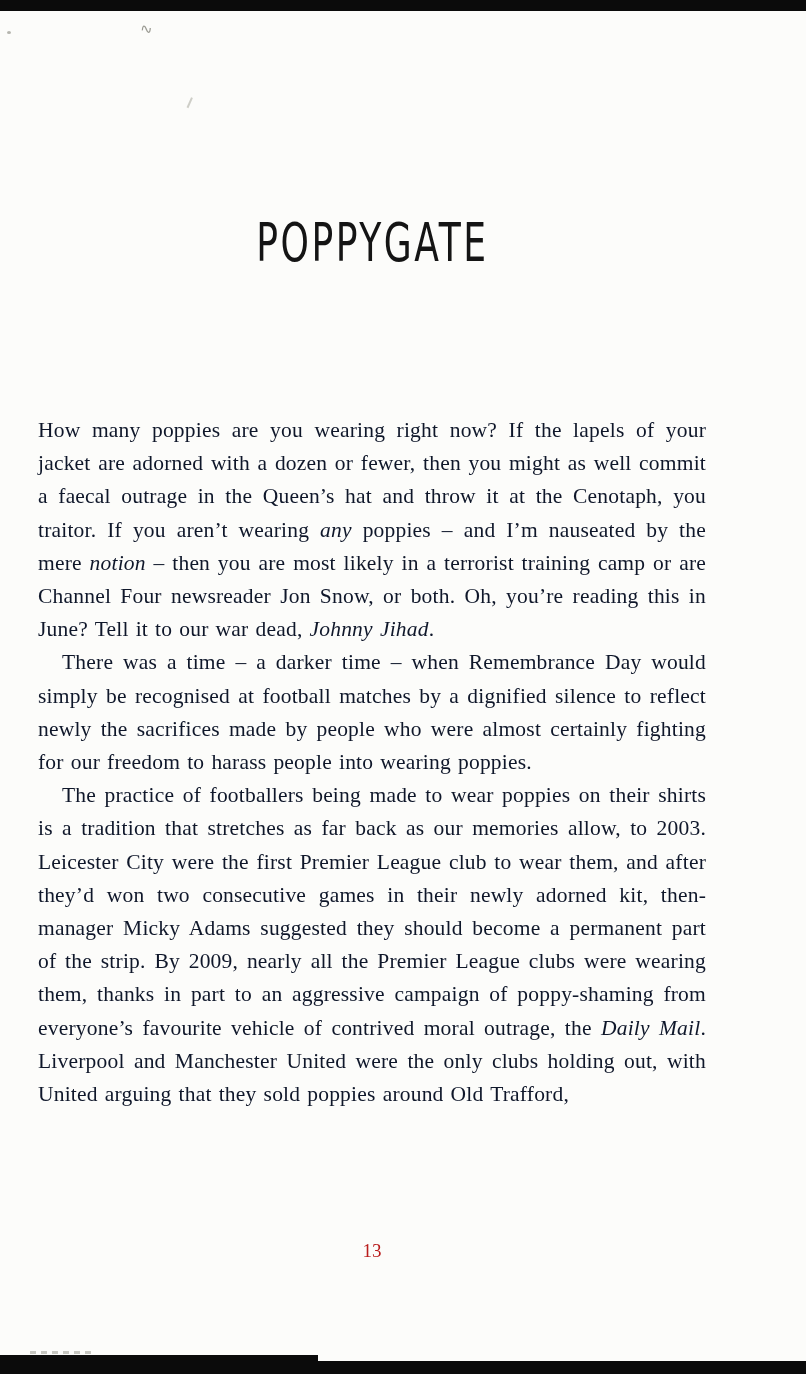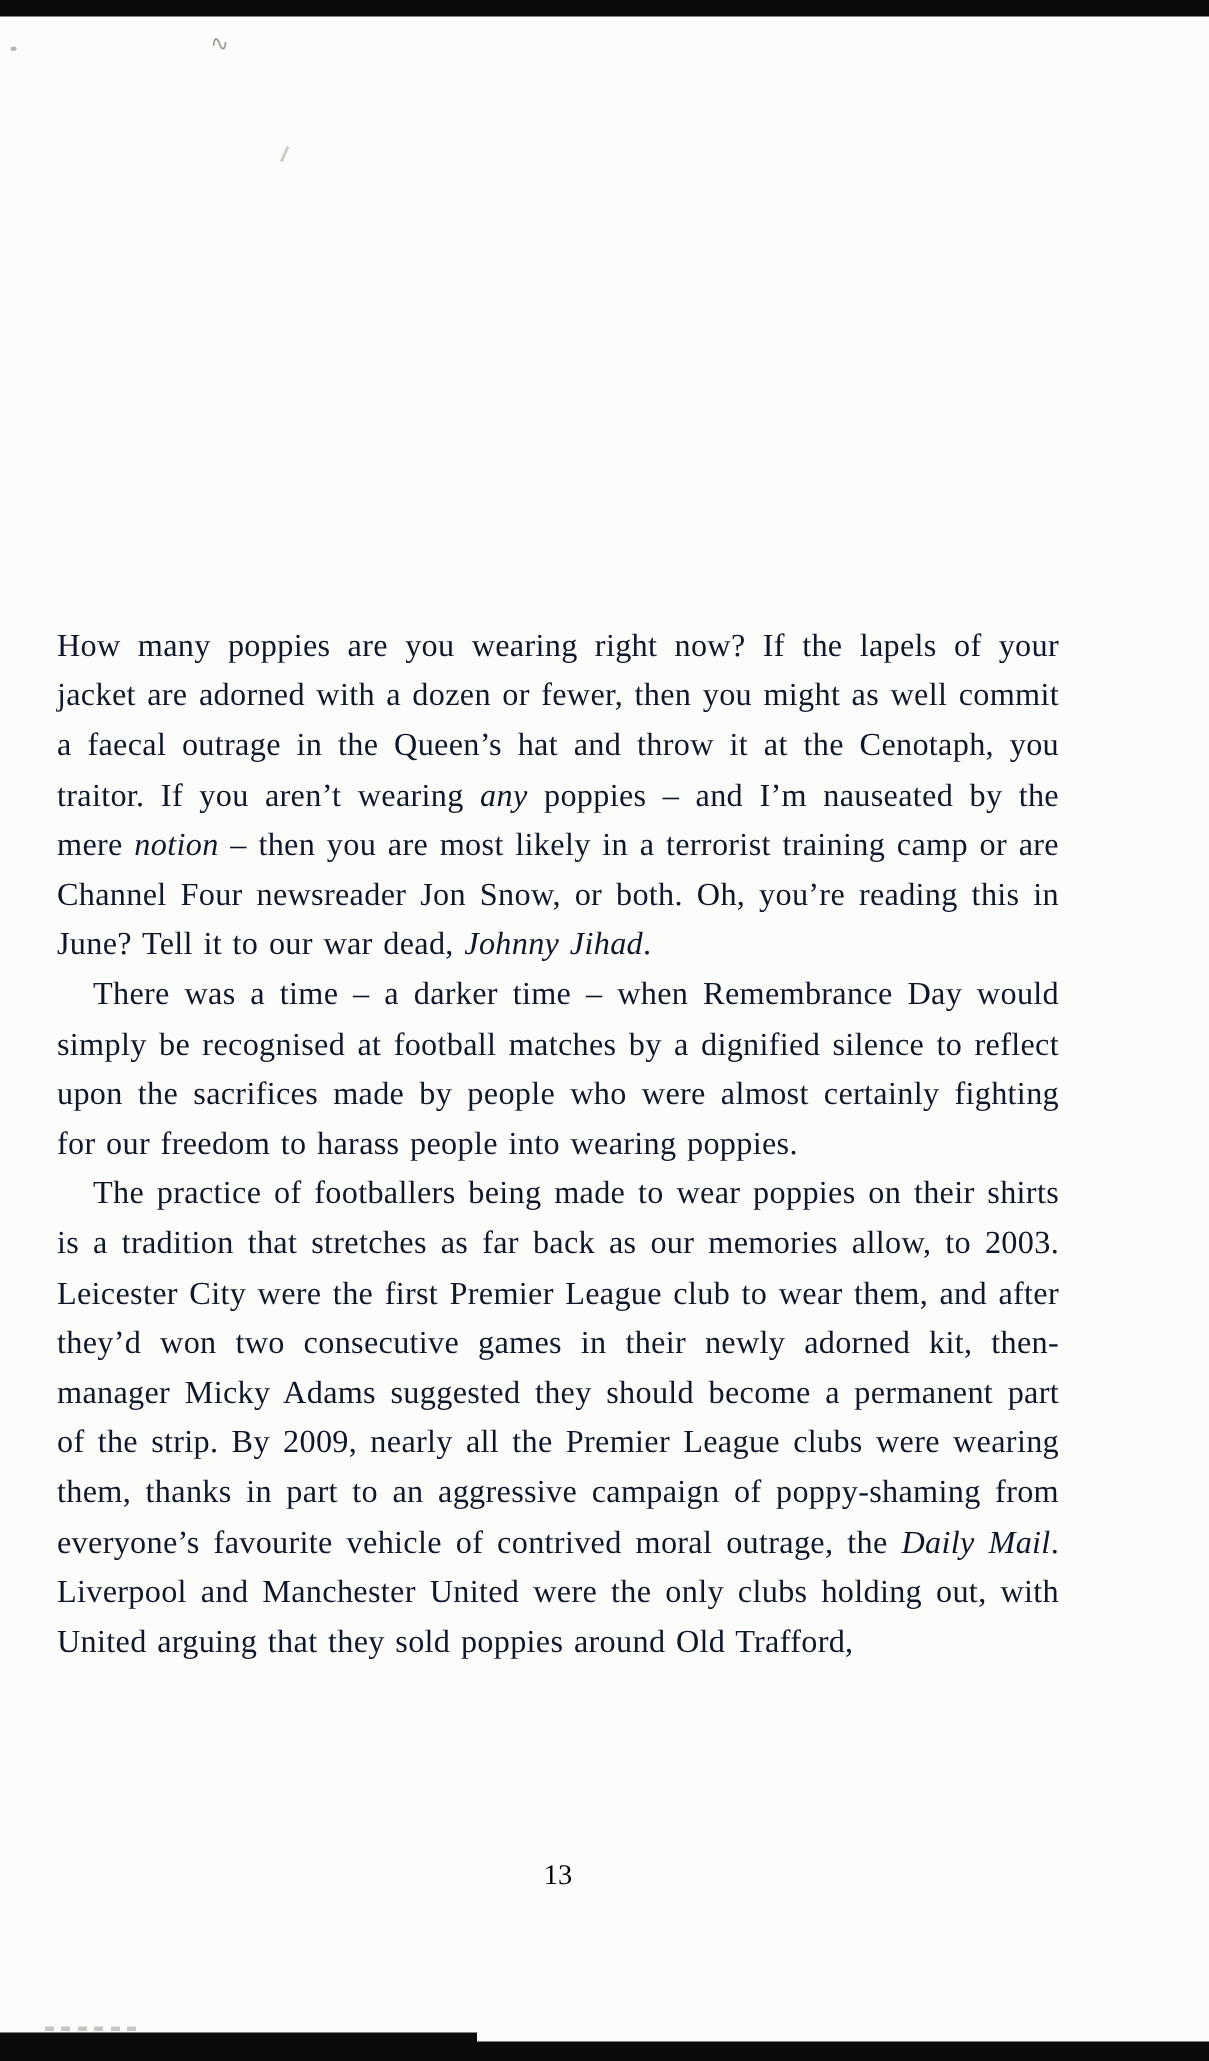--- a/index.html
+++ b/index.html
@@ -114,38 +114,41 @@
   .italic {
     font-style: italic;
   }
   .page-number {
     position: absolute;
     top: 1240px;
     left: 0;
     width: 668px;
     text-align: center;
     font-size: 19px;
-    color: #000000;
+    color: #b91c1c;
   }
 </style>
 </head>
 <body>
 
 <div class="page">
 
   <div class="dot-artifact"></div>
   <div class="squiggle-artifact">∿</div>
   <div class="tick-artifact"></div>
 
   <div class="content">
 
+    <div class="title-wrap">
+      <span class="title-text">POPPYGATE</span>
+    </div>
 
     <div class="body-text">
         <p class="para"><span>How many poppies are you wearing right now? If the lapels of your jacket are adorned with a dozen or fewer, then you might as well commit a faecal outrage in the Queen’s hat and throw it at the Cenotaph, you traitor. If you aren’t wearing </span><span class="italic">any</span><span> poppies – and I’m nauseated by the mere </span><span class="italic">notion</span><span> – then you are most likely in a terrorist training camp or are Channel Four newsreader Jon Snow, or both. Oh, you’re reading this in June? Tell it to our war dead, </span><span class="italic">Johnny Jihad</span><span>.</span></p>
-        <p class="para indent"><span>There was a time – a darker time – when Remembrance Day would simply be recognised at football matches by a dignified silence to reflect upon the sacrifices made by people who were almost certainly fighting for our freedom to harass people into wearing poppies.</span></p>
+        <p class="para indent"><span>There was a time – a darker time – when Remembrance Day would simply be recognised at football matches by a dignified silence to reflect newly the sacrifices made by people who were almost certainly fighting for our freedom to harass people into wearing poppies.</span></p>
         <p class="para indent"><span>The practice of footballers being made to wear poppies on their shirts is a tradition that stretches as far back as our memories allow, to 2003. Leicester City were the first Premier League club to wear them, and after they’d won two consecutive games in their newly adorned kit, then-manager Micky Adams suggested they should become a permanent part of the strip. By 2009, nearly all the Premier League clubs were wearing them, thanks in part to an aggressive campaign of poppy-shaming from everyone’s favourite vehicle of contrived moral outrage, the </span><span class="italic">Daily Mail</span><span>. Liverpool and Manchester United were the only clubs holding out, with United arguing that they sold poppies around Old Trafford,</span></p>
       </div>
 
     <div class="page-number">13</div>
 
   </div>
 
   <div class="bottom-smudge"></div>
   <div class="top-bar"></div>
   <div class="bottom-bar"></div>

